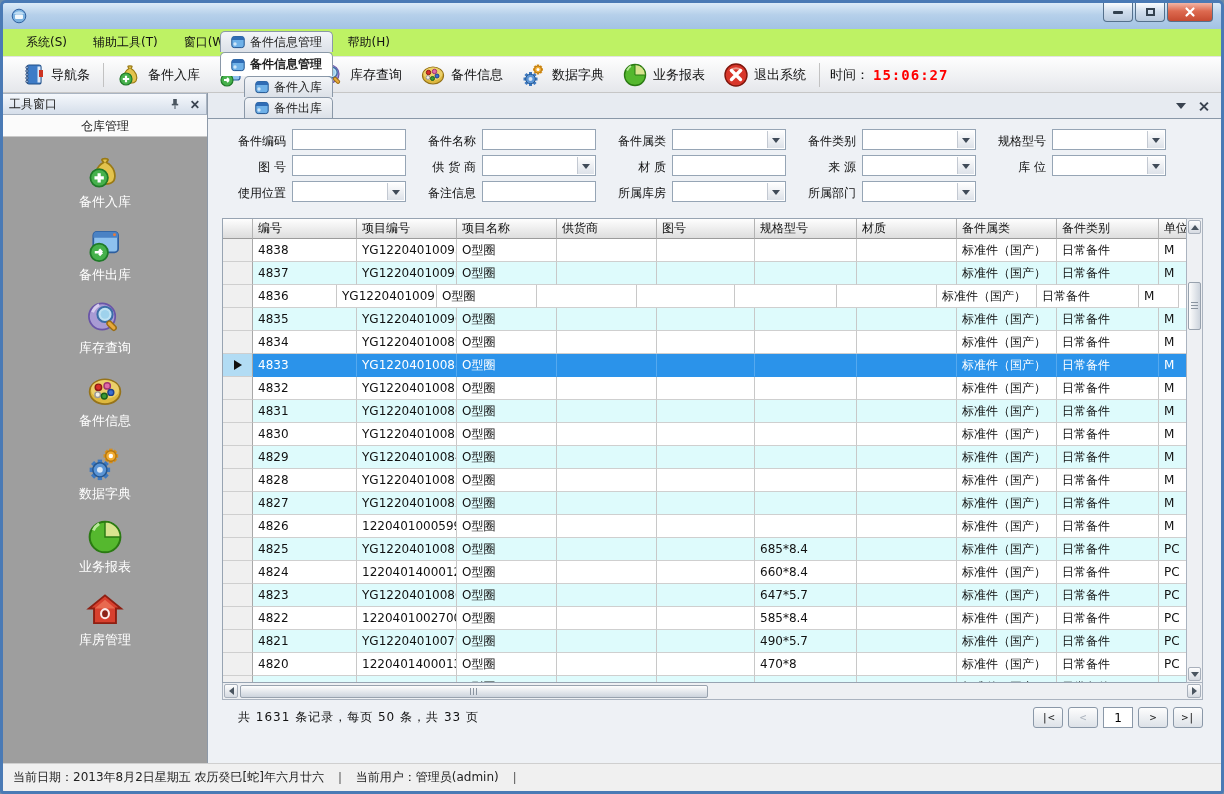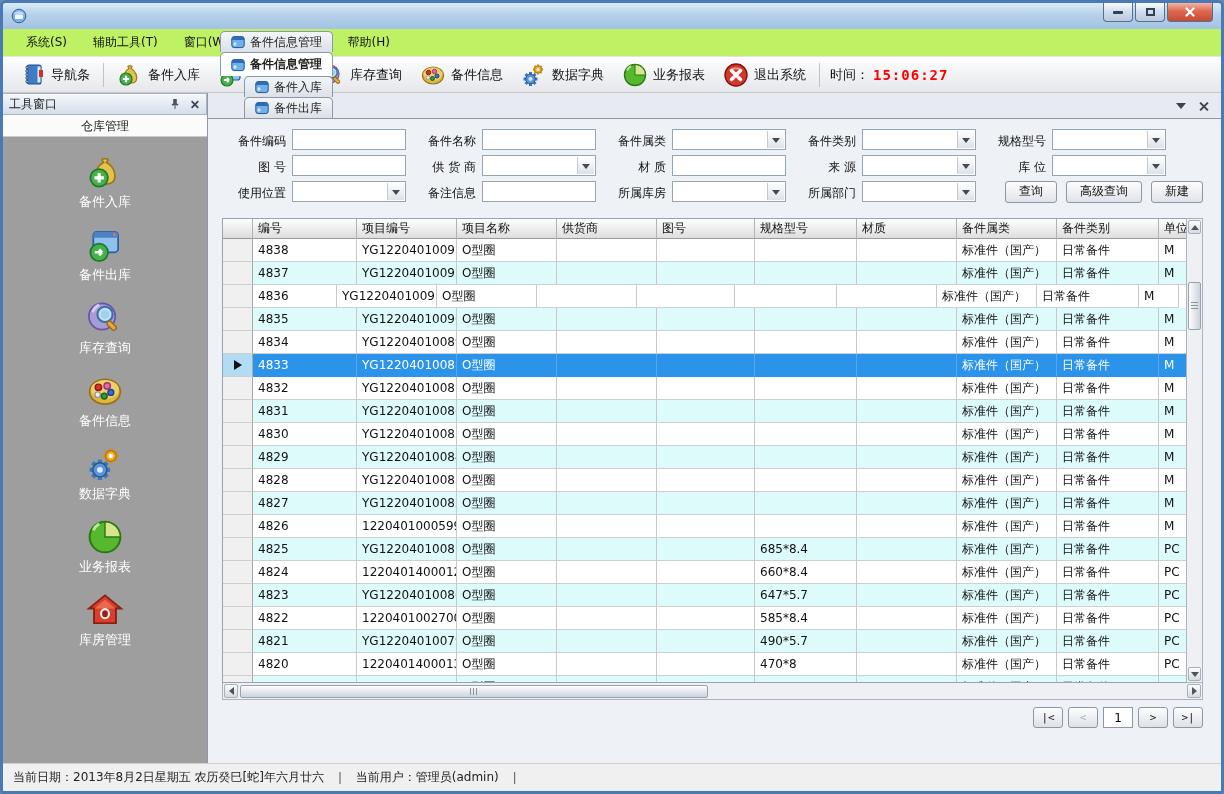--- a/index.html
+++ b/index.html
@@ -485,25 +485,20 @@
                 <div class="fselect">
                   <span class="sel-arrow"></span>
                 </div>
               </div>
               <div class="fpair">
                 <div class="flabel">所属部门</div>
                 <div class="fselect">
                   <span class="sel-arrow"></span>
                 </div>
               </div>
-              <div class="form-buttons">
-                <button class="btn">查询</button>
-                <button class="btn">高级查询</button>
-                <button class="btn">新建</button>
-              </div>
             </div>
           </div>
         <div class="grid-area">
           <div class="grid-clip">
             <div class="g-header" id="grid-header">
                 <div class="g-hcell g-ind-h" style="width: 30px;"></div>
                 <div class="g-hcell" style="width: 104px;">编号</div>
                 <div class="g-hcell" style="width: 100px;">项目编号</div>
                 <div class="g-hcell" style="width: 100px;">项目名称</div>
                 <div class="g-hcell" style="width: 100px;">供货商</div>
@@ -796,20 +791,21 @@
               <span class="tri-left"></span>
             </div>
           <div class="hs-track">
               <div class="hs-thumb"></div>
             </div>
           <div class="sc-btn">
               <span class="tri-rgt"></span>
             </div>
         </div>
         <div class="pager">
+          <span class="pager-info">共 1631 条记录，每页 50 条，共 33 页</span>
           <div class="pg-btns" id="pager-nav">
               <div class="pg-btn">|&lt;</div>
               <div class="pg-btn disabled">&lt;</div>
               <input class="pg-page" value="1" style="">
               <div class="pg-btn">&gt;</div>
               <div class="pg-btn">&gt;|</div>
             </div>
         </div>
       </div>
     </div>

